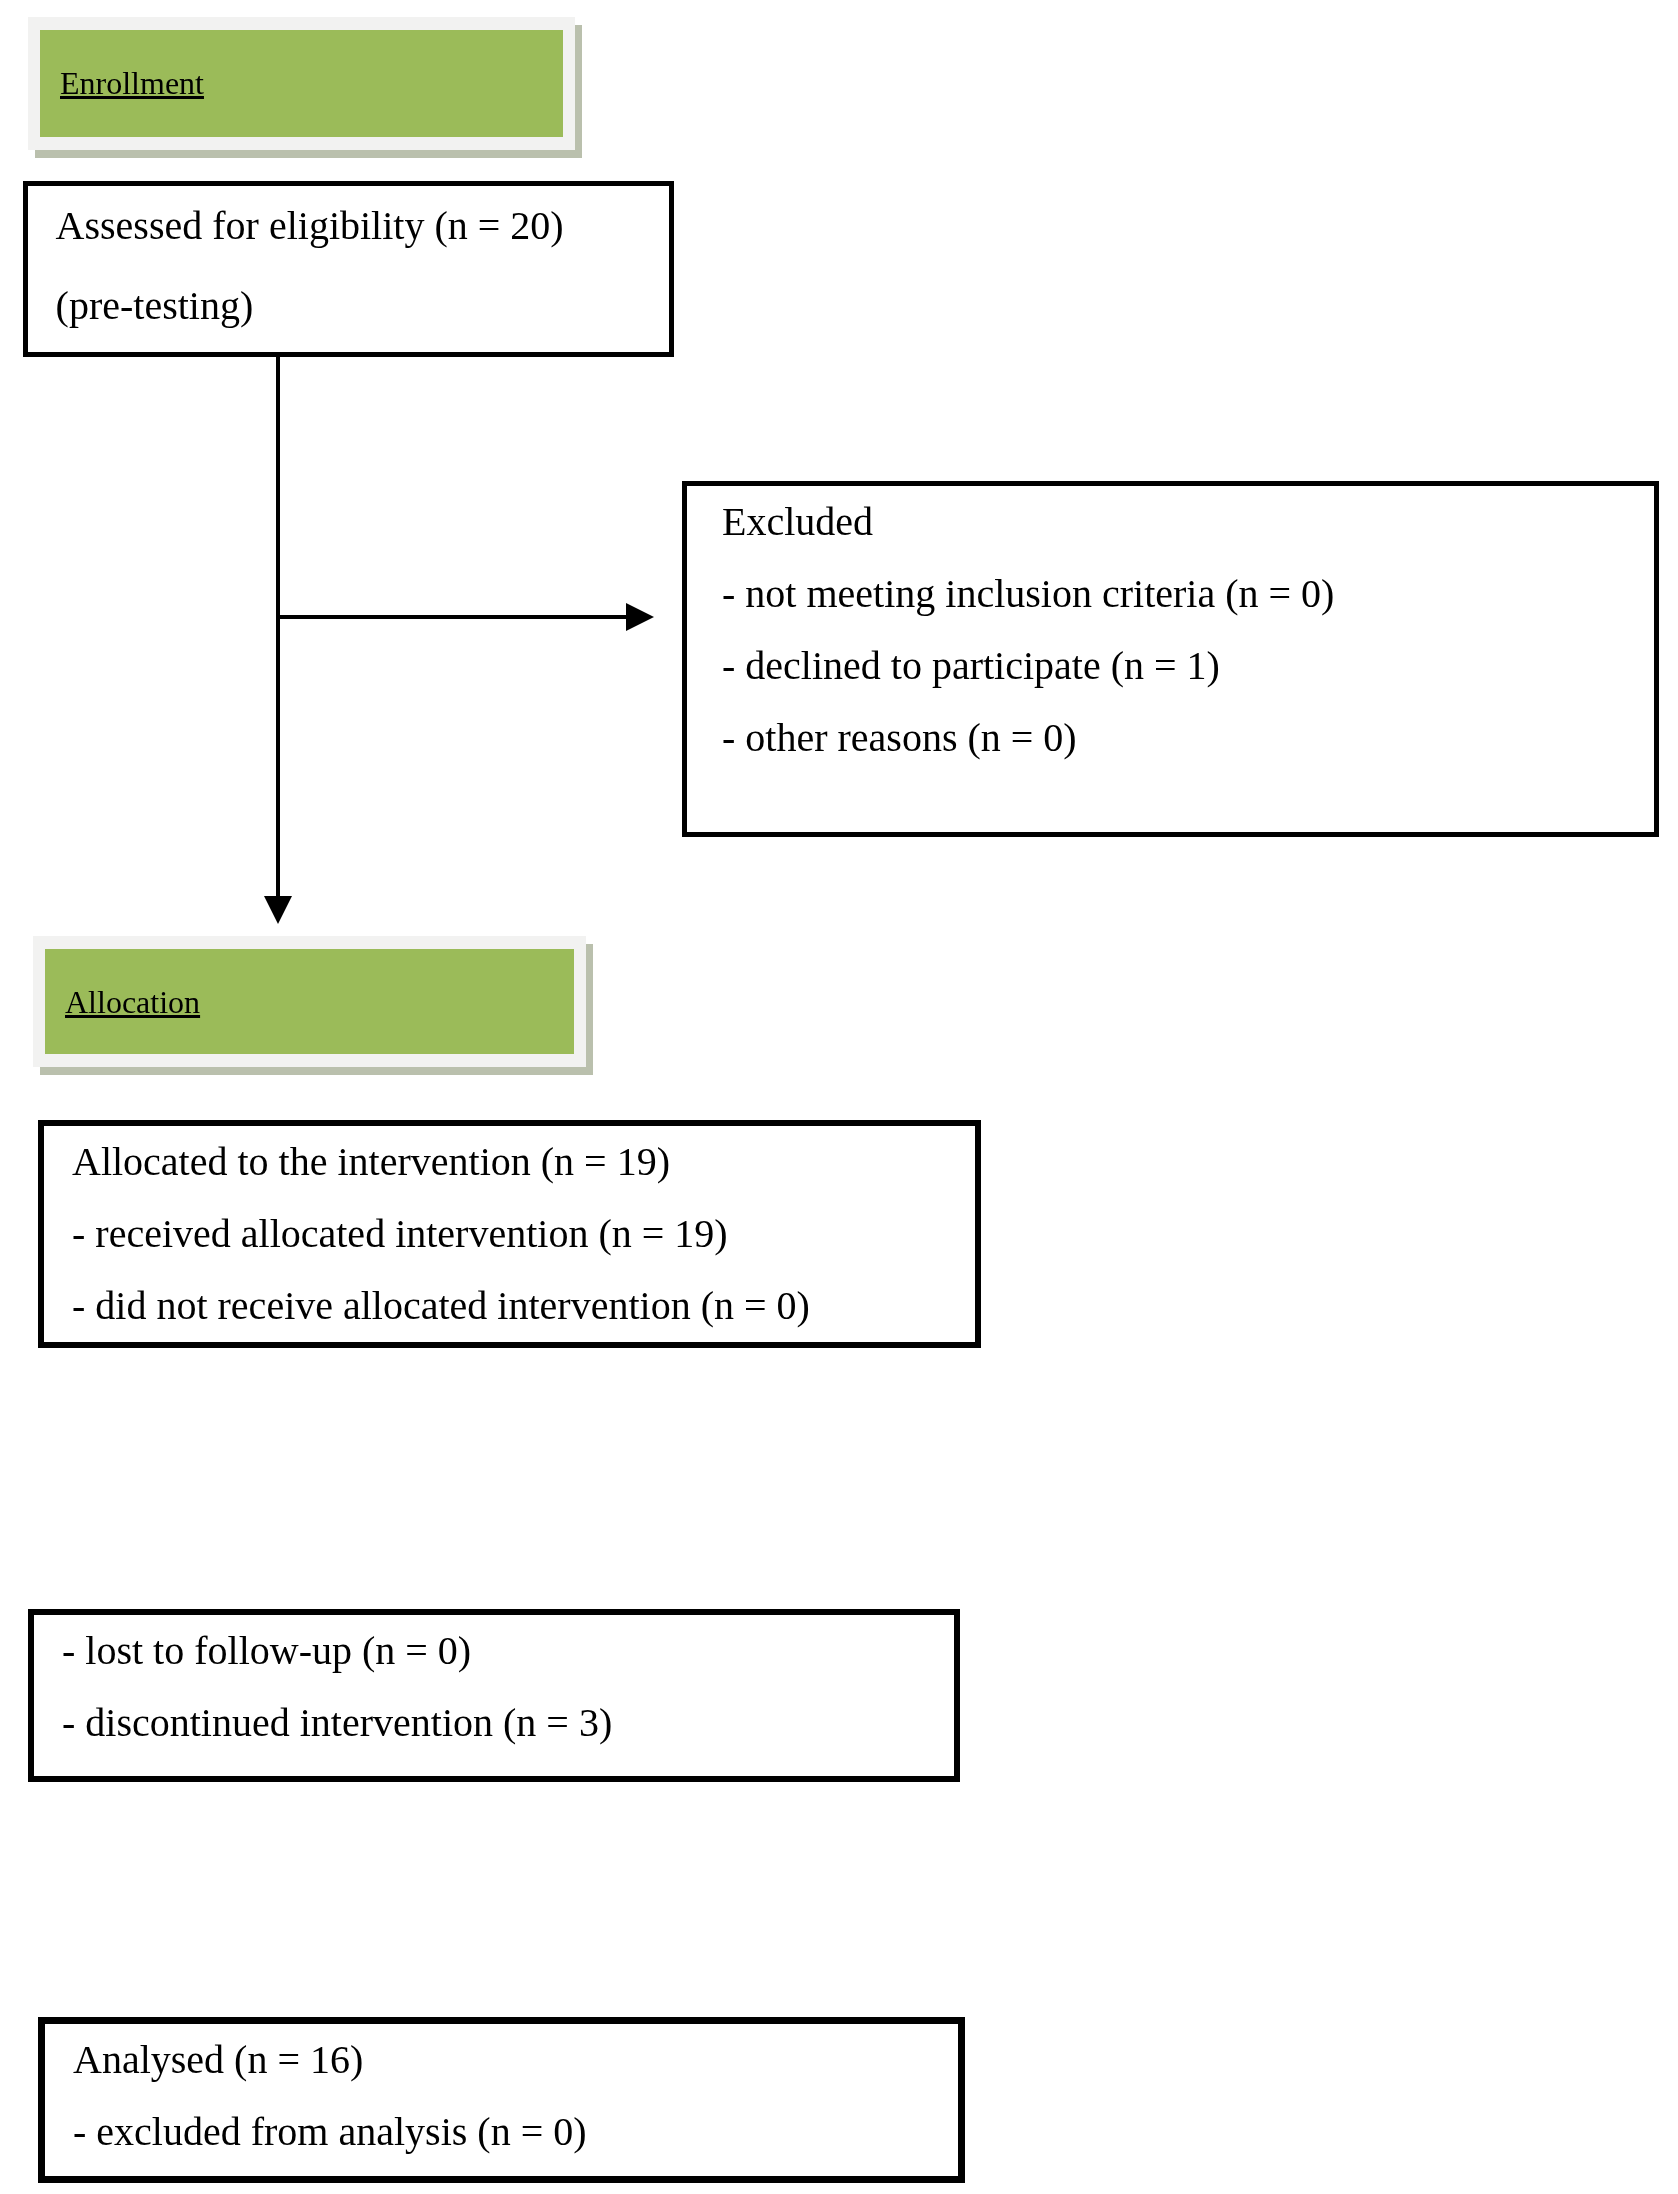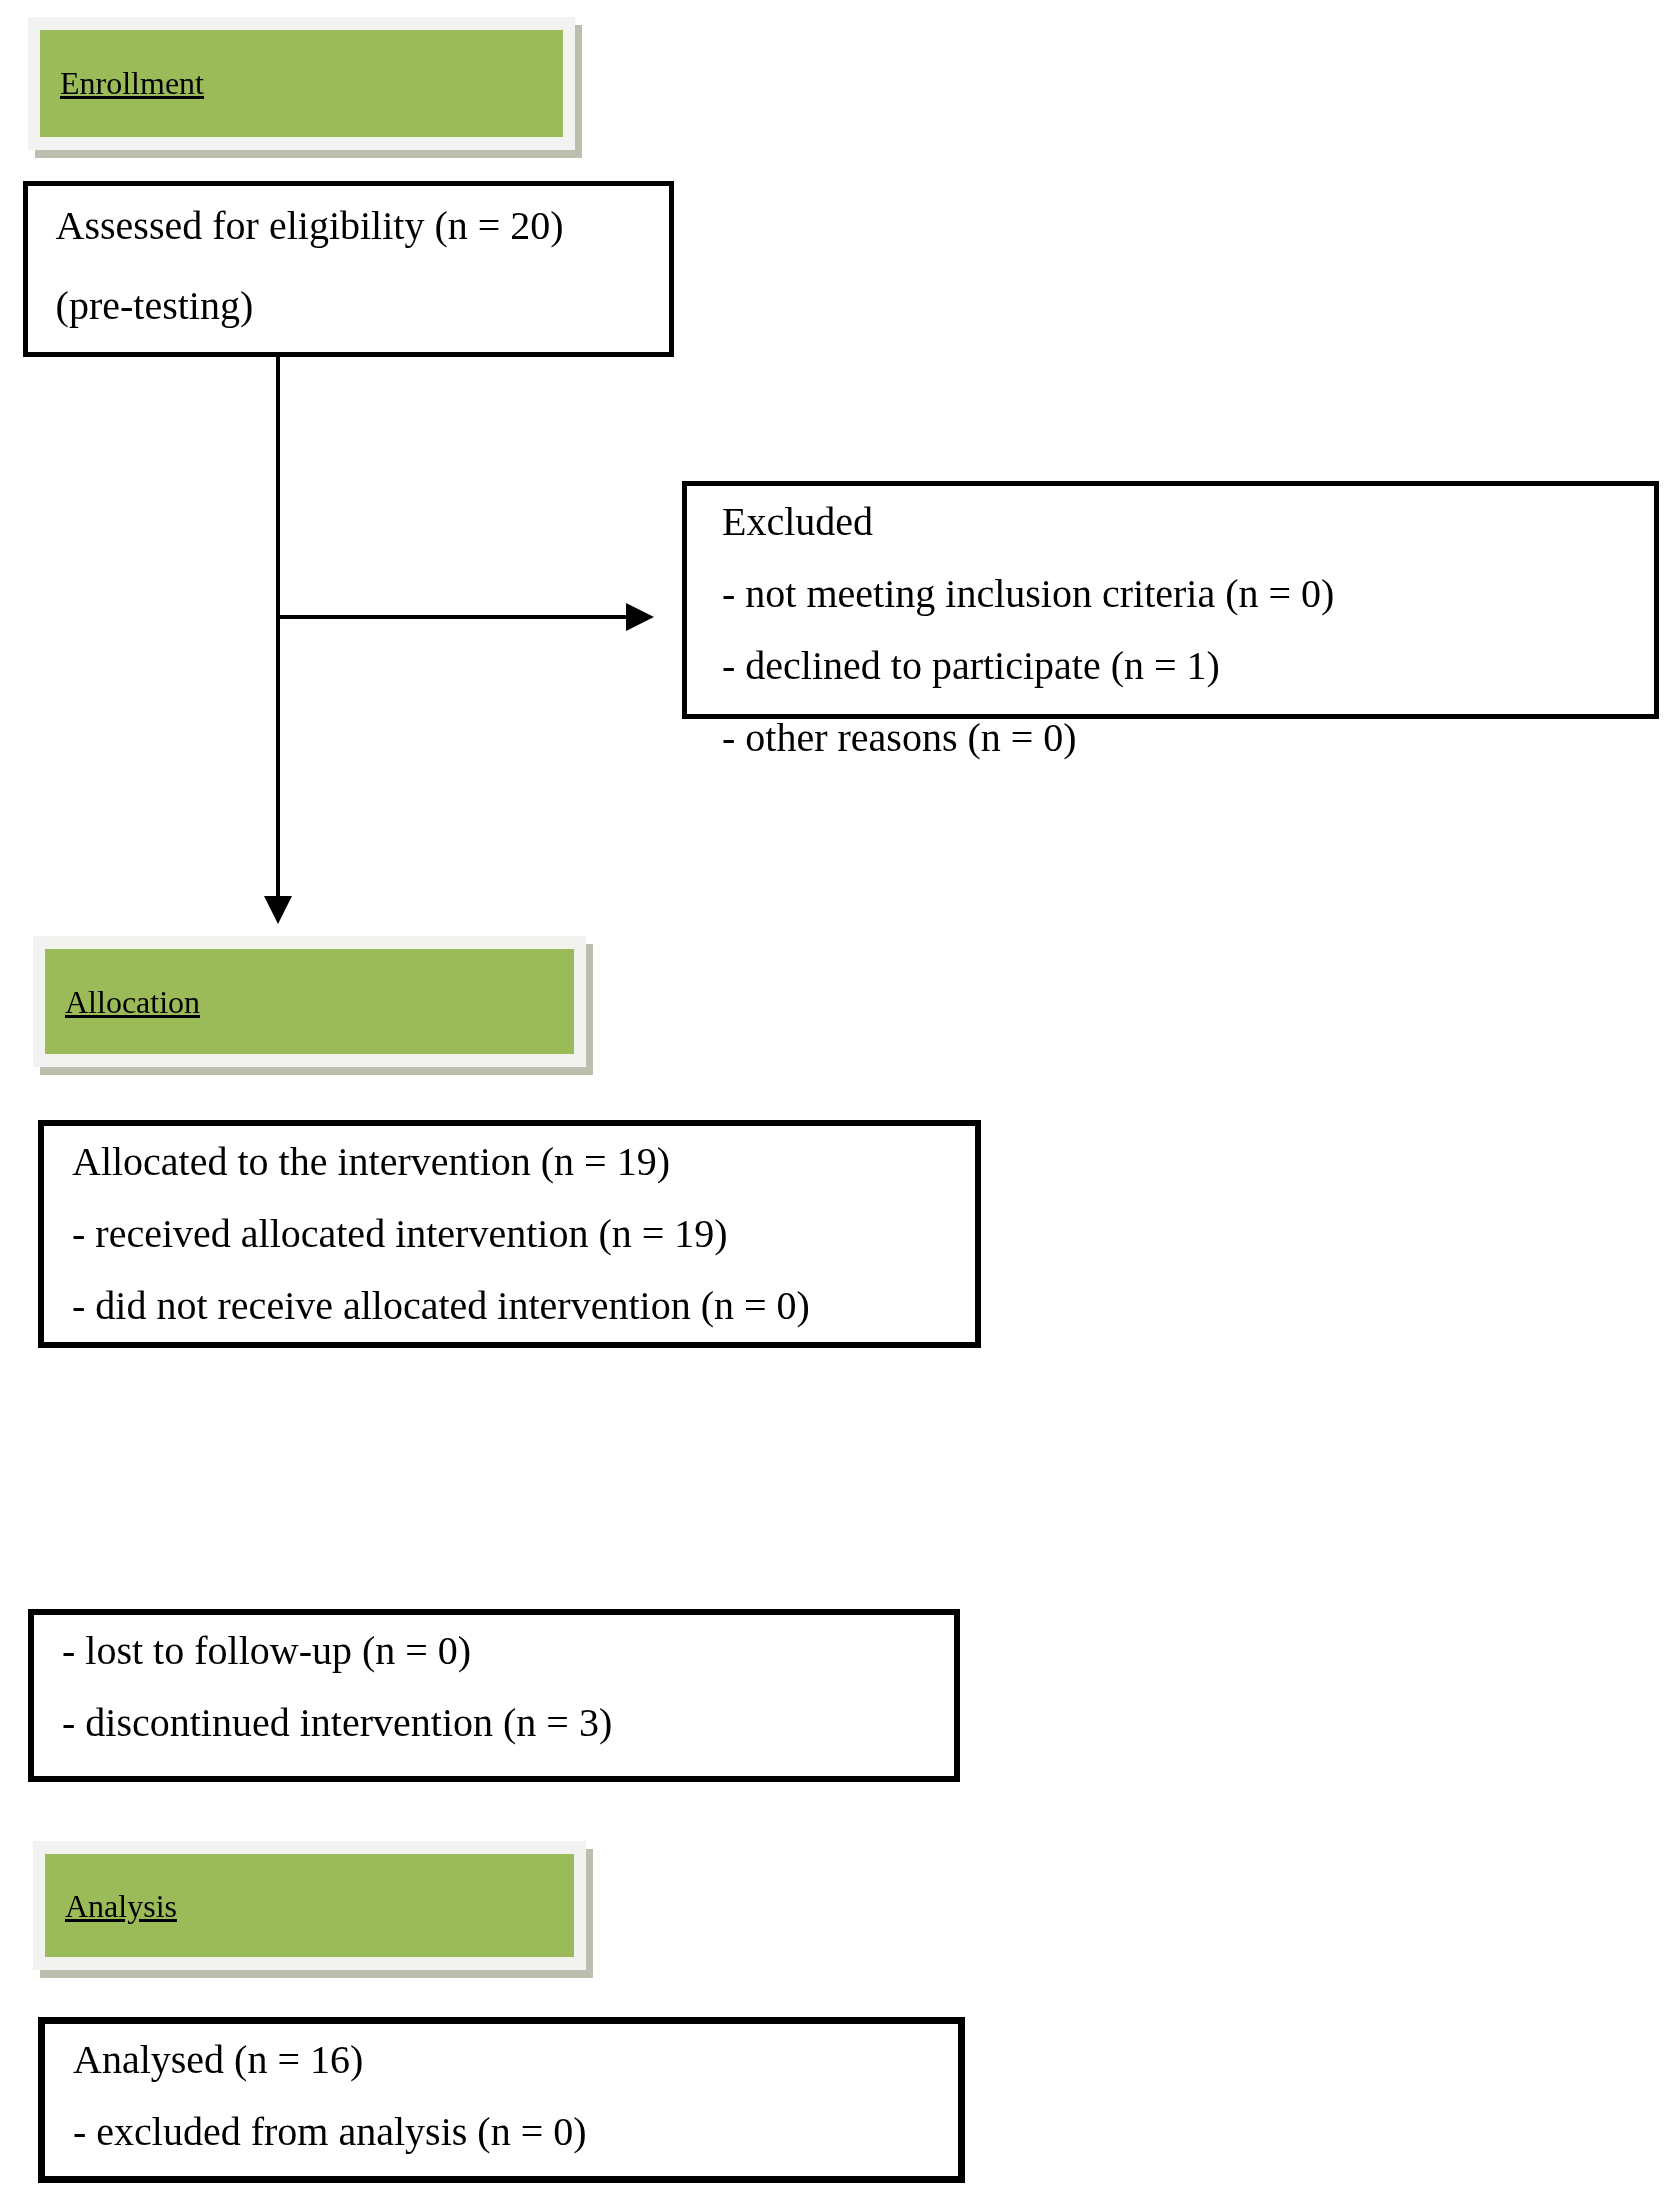--- a/index.html
+++ b/index.html
@@ -95,21 +95,21 @@
     <div class="line">Assessed for eligibility (n = 20)</div>
     <div class="line">(pre-testing)</div>
   </div>
 
   <div class="shaft" style="left:276px; top:357px; width:4px; height:539px;"></div>
   <div class="head-down" style="left:264px; top:896px;"></div>
 
   <div class="shaft" style="left:278px; top:615px; width:348px; height:4px;"></div>
   <div class="head-right" style="left:626px; top:603px;"></div>
 
-  <div class="box pad-more" style="left:682px; top:481px; width:977px; height:238px; border-width:5px;">
+  <div class="box pad-more" style="left:682px; top:481px; width:977px; height:356px; border-width:5px;">
     <div class="line">Excluded</div>
     <div class="line">- not meeting inclusion criteria (n = 0)</div>
     <div class="line">- declined to participate (n = 1)</div>
     <div class="line">- other reasons (n = 0)</div>
   </div>
 
   <div class="hdr" style="left:33px; top:936px; width:553px; height:131px;">
     <div class="hdr-green">
       <div class="hdr-label">Allocation</div>
     </div>
@@ -120,25 +120,20 @@
     <div class="line">- received allocated intervention (n = 19)</div>
     <div class="line">- did not receive allocated intervention (n = 0)</div>
   </div>
 
 
   <div class="box" style="left:28px; top:1602px; width:932px; height:173px; border-width:6.5px;margin-top:7px;">
     <div class="line">- lost to follow-up (n = 0)</div>
     <div class="line">- discontinued intervention (n = 3)</div>
   </div>
 
-  <div class="hdr" style="left:33px; top:1841px; width:553px; height:129px;">
-    <div class="hdr-green">
-      <div class="hdr-label">Analysis</div>
-    </div>
-  </div>
 
   <div class="box" style="left:38px; top:2017px; width:927px; height:166px; border-width:7.5px;">
     <div class="line">Analysed (n = 16)</div>
     <div class="line">- excluded from analysis (n = 0)</div>
   </div>
 
 </div>
 
 
 </body></html>

